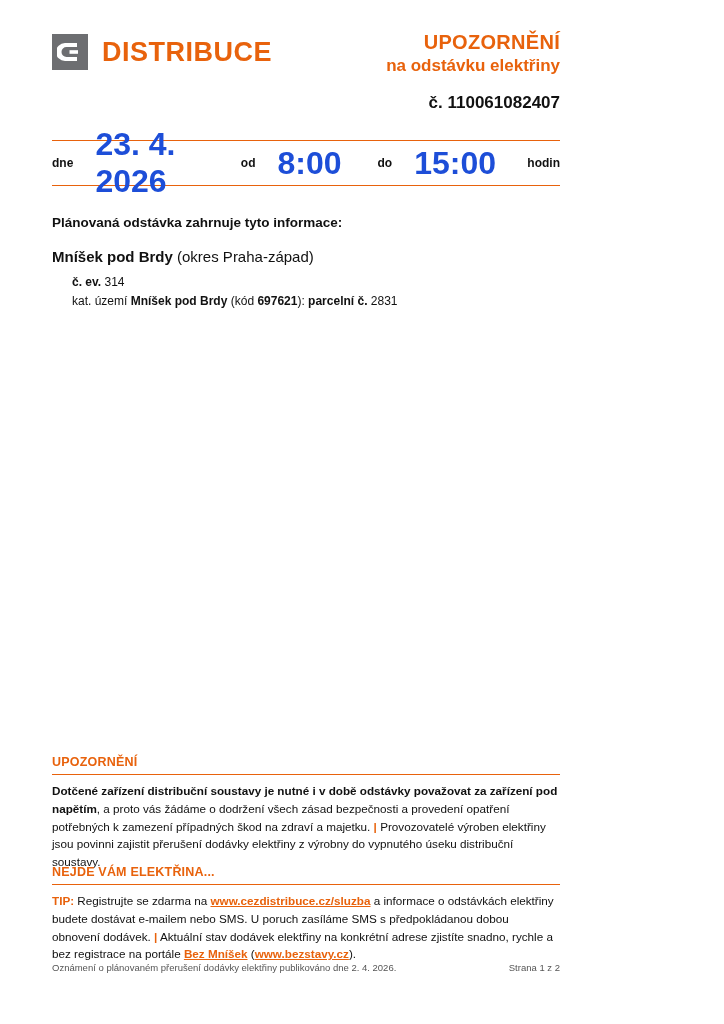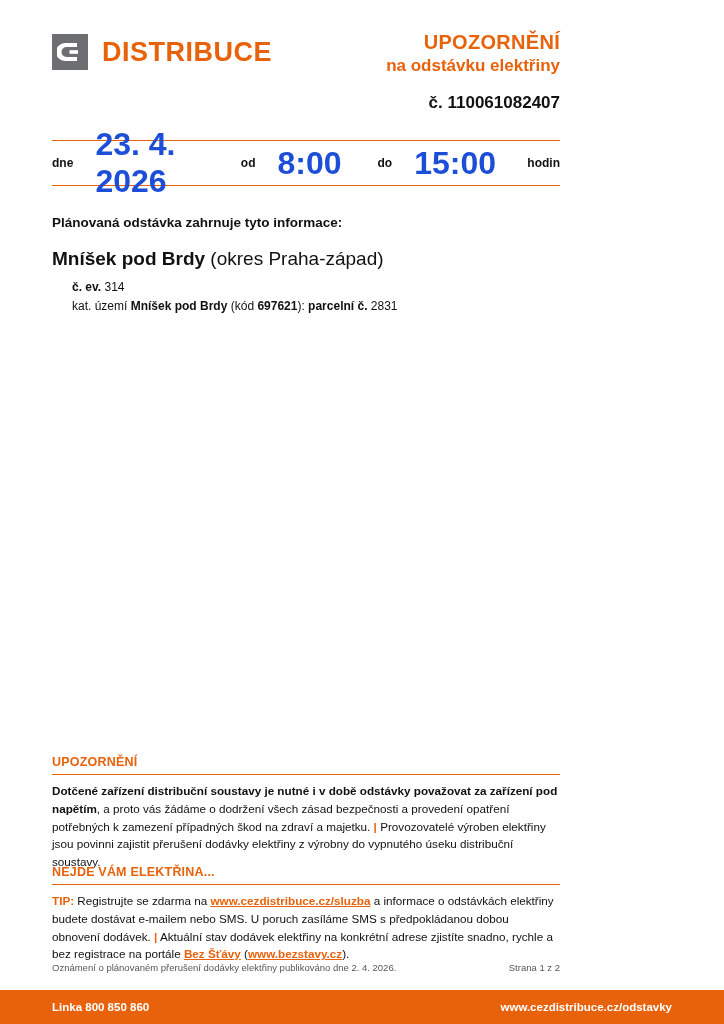--- a/index.html
+++ b/index.html
@@ -114,21 +114,21 @@
     right: 52px;
     top: 215px;
   }
   .intro {
     font-size: 13.5px;
     font-weight: bold;
     color: #111;
     margin-bottom: 18px;
   }
   .loc-title {
-    font-size: 19px;
+    font-size: 15px;
     color: #111;
     margin-bottom: 8px;
   }
   .loc-title b { font-weight: bold; }
   .loc-lines {
     margin-left: 20px;
     font-size: 12px;
     line-height: 1.62;
     color: #111;
   }
@@ -258,27 +258,23 @@
       <b>Dotčené zařízení distribuční soustavy je nutné i v době odstávky považovat za zařízení pod napětím</b><span>, a proto vás žádáme o dodržení všech zásad bezpečnosti a provedení opatření potřebných k zamezení případných škod na zdraví a majetku.</span>
       <span class="sep">|</span>
       <span>Provozovatelé výroben elektřiny jsou povinni zajistit přerušení dodávky elektřiny z výrobny do vypnutého úseku distribuční soustavy.</span>
     </div>
   </div>
 
   <div class="notice2">
     <div class="notice-head">NEJDE VÁM ELEKTŘINA...</div>
     <div class="notice-body">
       <span class="orange">TIP:</span><span> Registrujte se zdarma na </span><a class="orange-link" href="#">www.cezdistribuce.cz/sluzba</a><span> a informace o odstávkách elektřiny budete dostávat e-mailem nebo SMS. U poruch zasíláme SMS s předpokládanou dobou obnovení dodávek.</span>
-      <span class="sep">|</span><span> Aktuální stav dodávek elektřiny na konkrétní adrese zjistíte snadno, rychle a bez registrace na portále </span><a class="orange-link" href="#">Bez Šťávy</a><span> (</span><a class="orange-link" href="#">www.bezstavy.cz</a><span>).</span>
+      <span class="sep">|</span><span> Aktuální stav dodávek elektřiny na konkrétní adrese zjistíte snadno, rychle a bez registrace na portále </span><a class="orange-link" href="#">Bez Mníšek</a><span> (</span><a class="orange-link" href="#">www.bezstavy.cz</a><span>).</span>
     </div>
   </div>
 
   <div class="meta">
     <span>Oznámení o plánovaném přerušení dodávky elektřiny publikováno dne 2. 4. 2026.</span>
     <span>Strana 1 z 2</span>
   </div>
 
-  <div class="footer-bar">
-    <span>Linka 800 850 860</span>
-    <span>www.cezdistribuce.cz/odstavky</span>
-  </div>
 
 </div>
 
 </body></html>

